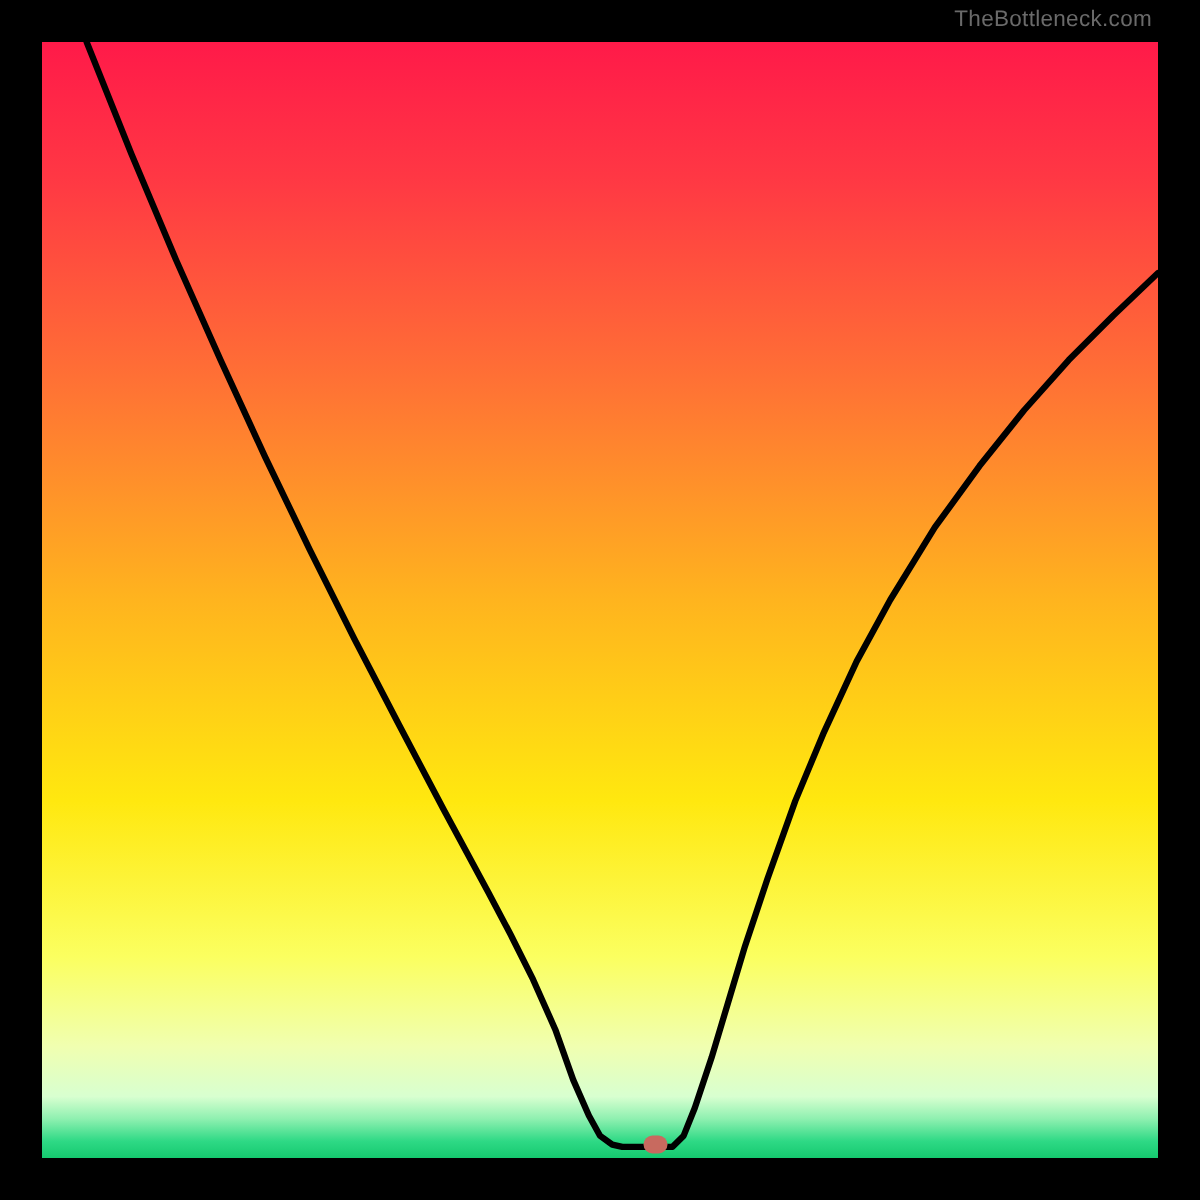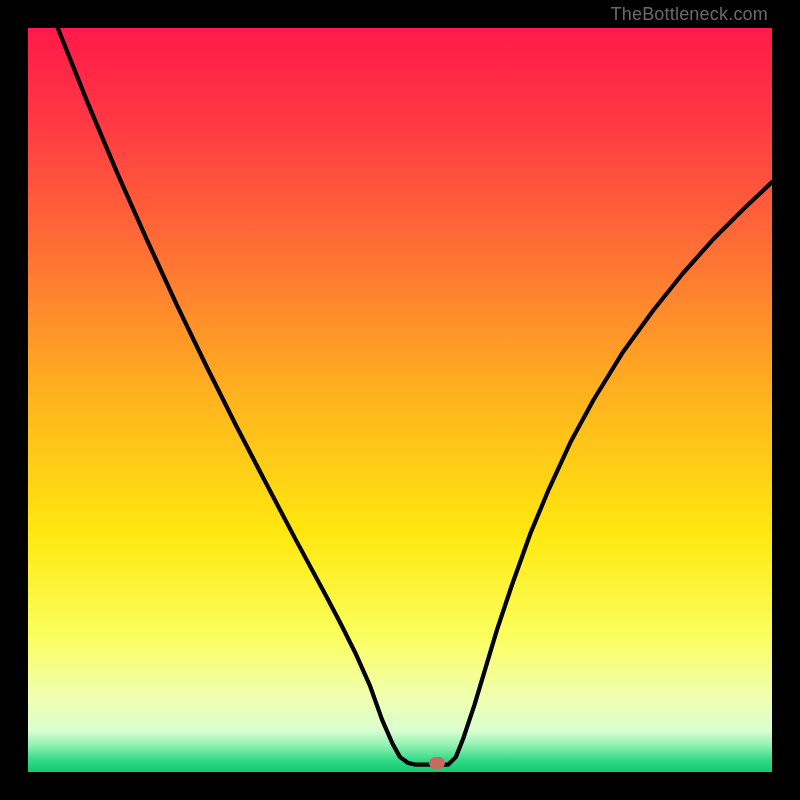--- a/index.html
+++ b/index.html
@@ -24,21 +24,21 @@
     left: 0;
     top: 0;
     width: 744px;
     height: 744px;
   }
   .watermark {
     position: absolute;
     top: 4px;
     right: 32px;
     color: #6a6a6a;
-    font-size: 18px;
+    font-size: 15px;
     font-weight: 500;
     letter-spacing: 0.2px;
   }
   .marker {
     position: absolute;
     width: 16px;
     height: 12px;
     background: #c86a5f;
     border-radius: 6px;
     transform: translate(-50%, -50%);

